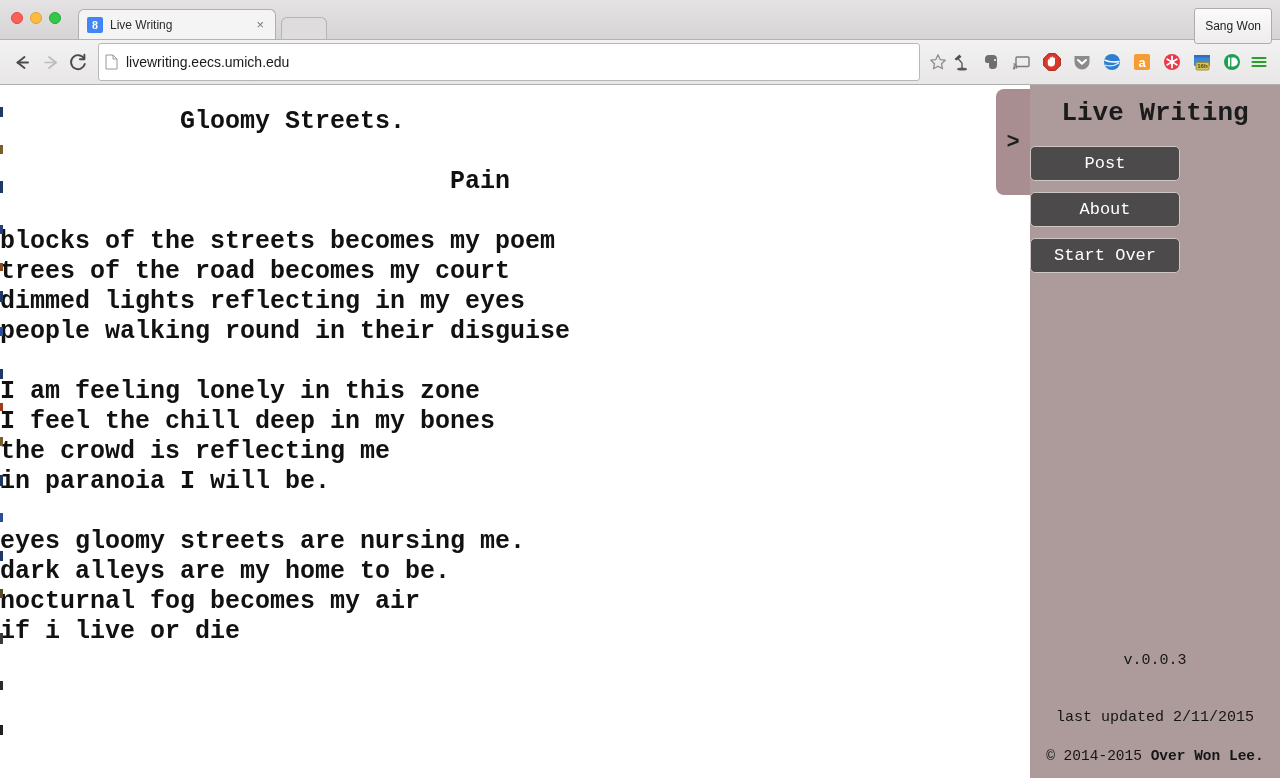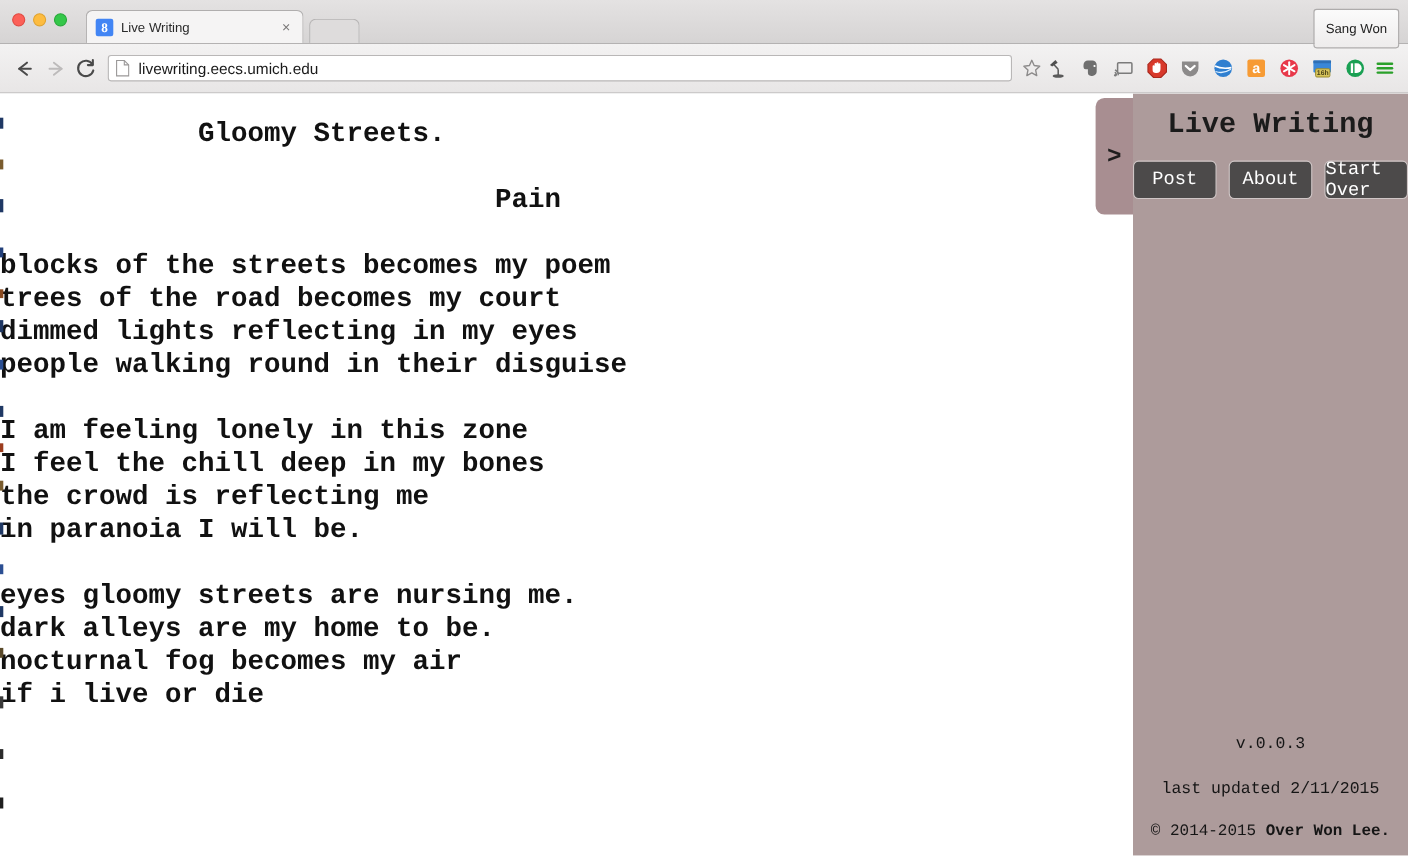--- a/index.html
+++ b/index.html
@@ -88,21 +88,21 @@
     width: 28px; height: 28px;
     display: flex; align-items: center; justify-content: center;
     color: #5a5a5a;
     flex: 0 0 auto;
   }
   .navbtn.disabled { color: #bdbbbb; }
   .navbtn svg { display: block; }
 
   .omnibox {
     flex: 1 1 auto;
-    height: 24px;
+    height: 38px;
     margin: 0 8px 0 6px;
     background: #ffffff;
     border: 1px solid #b9b7b7;
     border-radius: 3px;
     display: flex; align-items: center;
     padding: 0 6px;
     min-width: 0;
   }
   .page-icon { width: 13px; height: 16px; flex: 0 0 13px; margin-right: 8px; }
   .url-text {
@@ -158,40 +158,40 @@
     border-radius: 8px 0 0 8px;
     display: flex; align-items: center; justify-content: center;
     color: #1d1d1d; font-size: 22px; font-weight: bold;
     font-family: "Liberation Mono", monospace;
   }
   .side-title {
     margin-top: 13px;
     font-size: 26px; font-weight: bold; color: #1b1b1b;
     letter-spacing: 0px;
   }
-  .side-buttons { margin-top: 18px; width: 100%; display: flex; gap: 11px; }
+  .side-buttons { margin-top: 18px; width: 100%; display: flex; flex-direction: column; gap: 11px; }
   .side-btn {
     width: 150px; height: 35px;
     background: #4c4a4a;
     border: 1px solid #cfc6c6;
     border-radius: 5px;
     color: #ffffff;
     font-size: 17px;
     font-family: "Liberation Mono", "DejaVu Sans Mono", monospace;
     display: flex; align-items: center; justify-content: center;
   }
   .side-footer {
     margin-top: auto;
     width: 100%;
     padding-bottom: 6px;
     text-align: center;
     color: #151515;
   }
   .foot-line { font-size: 15px; line-height: 15px; margin-bottom: 24px; }
-  .foot-line.ver { margin-bottom: 26px; }
+  .foot-line.ver { margin-bottom: 42px; }
   .foot-line.copy { margin-bottom: 8px; font-size: 14.5px; }
   .foot-line.copy b { font-weight: bold; }
 </style>
 </head>
 <body>
 
 <div class="browser">
 
   <div class="titlebar">
     <div class="traffic">

